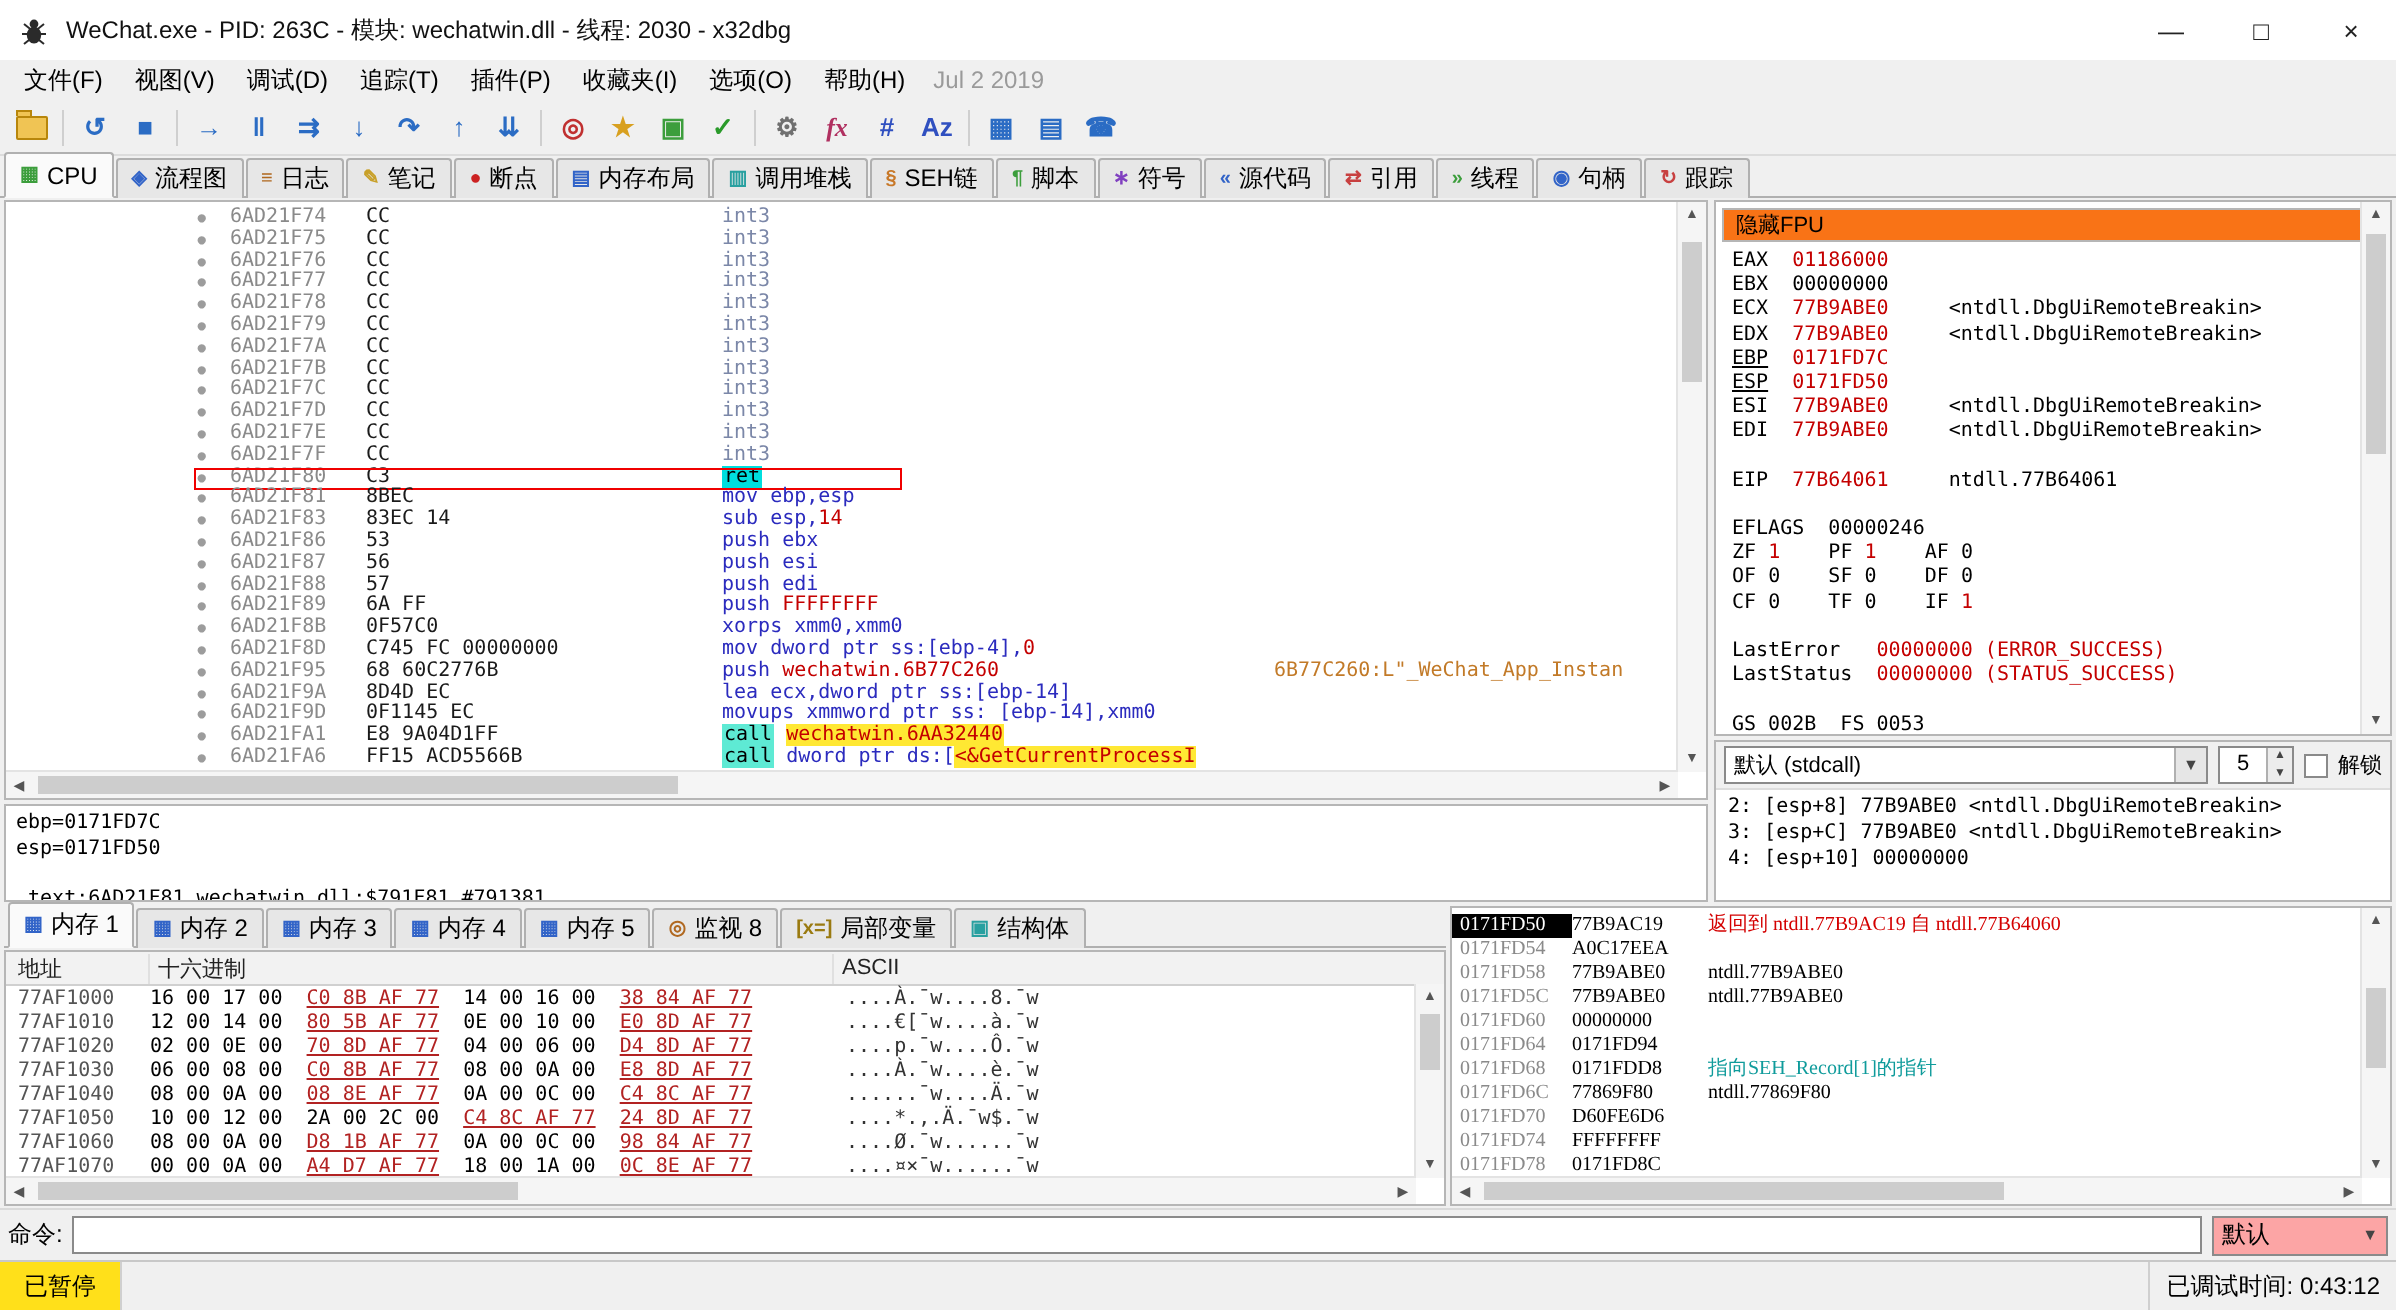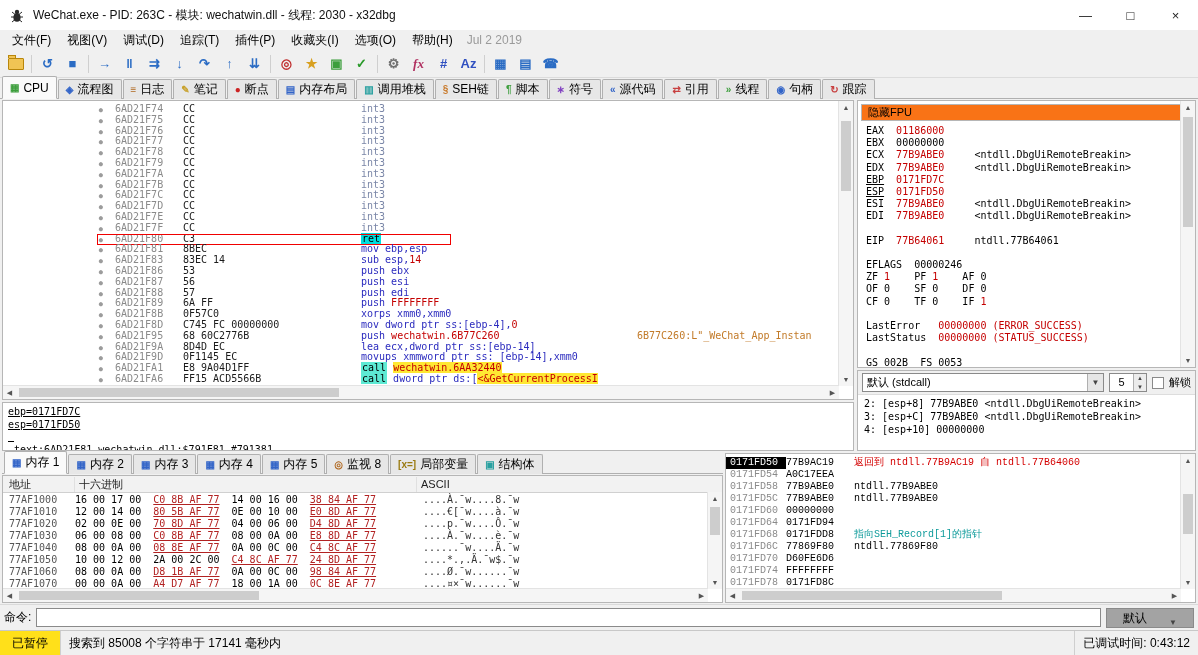--- a/index.html
+++ b/index.html
@@ -63,21 +63,21 @@
   .c-dim{color:#7b87a8;} .c-ins{color:#2b2bbe;} .c-imm{color:#c40000;}
   .c-hlret{background:#00dede;color:#000;padding:0 1px;}
   .c-hlcall{background:#5eead4;color:#000;padding:0 1px;}
   .c-hltgt{background:#ffe833;color:#c40000;}
   .c-p{color:#b22222;text-decoration:underline;}
 
   
   #pane-info{left:2px;top:402px;width:852px;height:49px;}
   .info-line{height:12.5px;line-height:12.5px;font-family:"DejaVu Sans Mono",monospace;font-size:10px;
              padding-left:5px;white-space:pre;color:#000;}
-  #pane-info .inner{padding-top:3px;text-decoration:underline;}
+  #pane-info .inner{padding-top:3px;}
 
   
   #pane-regs{left:857px;top:100px;width:339px;height:268px;}
   .fpu-btn{margin:3px;width:329px;height:17px;background:#f97316;border:1px solid #b6b6b6;
            font-size:11px;display:flex;align-items:center;justify-content:flex-start;padding-left:6px;box-sizing:border-box;}
   .reg-lines{padding:1px 0 0 8px;font-family:"DejaVu Sans Mono",monospace;font-size:10px;white-space:pre;}
   .reg-line{height:12.2px;line-height:12.2px;}
   #pane-regs .vsb{bottom:0;}
 
   
@@ -107,21 +107,21 @@
   .dp-rows{position:absolute;left:0;top:16px;right:14px;bottom:13px;overflow:hidden;
            font-family:"DejaVu Sans Mono",monospace;font-size:10px;padding:2px 0 0 6px;}
   .dp-row{height:12px;line-height:12px;white-space:pre;}
   .dp-addr{display:inline-block;width:66px;color:#555;}
   .dp-hex{display:inline-block;width:348px;}
   .dp-ascii{color:#333;}
 
   
   #pane-stack{left:725px;top:453px;width:471px;height:150px;}
   .st-rows{position:absolute;left:0;top:0;right:14px;bottom:13px;overflow:hidden;
-           font-family:Liberation Mono, monospace;font-size:10px;padding-top:3px;}
+           font-family:Liberation Serif, serif;font-size:10px;padding-top:3px;}
   .st-row{height:12px;line-height:12px;white-space:pre;}
   .st-addr{display:inline-block;width:60px;color:#8a8a8a;padding-left:4px;box-sizing:border-box;}
   .st-addr.sel{background:#000;color:#fff;}
   .st-val{display:inline-block;width:68px;color:#000;}
   .st-cmt{color:#000;}
   .sc-red{color:#d40000;} .sc-cyan{color:#0f9b9b;}
 
   
   .vsb{position:absolute;top:0;right:0;bottom:13px;width:14px;background:#f5f5f5;border-left:1px solid #e3e3e3;}
   .vsb .a{height:13px;display:flex;align-items:center;justify-content:center;font-size:7px;color:#555;}
@@ -131,22 +131,22 @@
   .hsb .a{position:absolute;top:0;bottom:0;width:13px;display:flex;align-items:center;justify-content:center;font-size:7px;color:#555;}
   .hsb .a.rt{right:0;}
   .hsb .thumb{position:absolute;top:2px;bottom:2px;background:#cdcdcd;}
 
   
   .cmdbar{position:absolute;left:0;top:604px;width:1198px;height:26px;background:#f0f0f0;display:flex;
           align-items:center;padding:0 4px;box-sizing:border-box;gap:5px;border-top:1px solid #dadada;}
   .cmd-label{font-size:12px;white-space:nowrap;}
   .cmd-input{flex:1;height:19px;border:1px solid #8a8a8a;background:#fff;font-family:"DejaVu Sans Mono",monospace;
              font-size:11px;padding:0 3px;box-sizing:border-box;}
-  .dd{width:88px;height:20px;border:1px solid #8a8a8a;background:#a3a3a3;display:flex;align-items:flex-end;
-      padding:0 16px;justify-content:space-between;font-size:12px;box-sizing:border-box;}
+  .dd{width:88px;height:20px;border:1px solid #8a8a8a;background:#fca5a5;display:flex;align-items:center;
+      padding:0 4px;justify-content:space-between;font-size:12px;box-sizing:border-box;}
   .dd .arr{font-size:8px;color:#444;}
 
   
   .statusbar{position:absolute;left:0;top:630px;width:1198px;height:25px;background:#f0f0f0;
              border-top:1px solid #c8c8c8;display:flex;align-items:center;font-size:12px;}
   .chip{background:#ffe01a;padding:0 12px;height:100%;display:flex;align-items:center;border-right:1px solid #cfcfcf;}
   .status-msg{padding-left:8px;}
   .status-right{margin-left:auto;border-left:1px solid #cfcfcf;padding:0 8px;height:100%;display:flex;align-items:center;}
 </style>
 </head>
@@ -491,15 +491,14 @@
   <span class="cmd-label">命令:</span>
   <input class="cmd-input" type="text" value="" style="">
   <div class="dd">
     <span>默认</span>
     <span class="arr">▼</span>
   </div>
 </div>
 
 <div class="statusbar">
   <div class="chip">已暂停</div>
-  <span class="status-msg">搜索到 85008 个字符串于 17141 毫秒内</span>
   <div class="status-right">已调试时间: 0:43:12</div>
 </div>
 
 </body></html>

